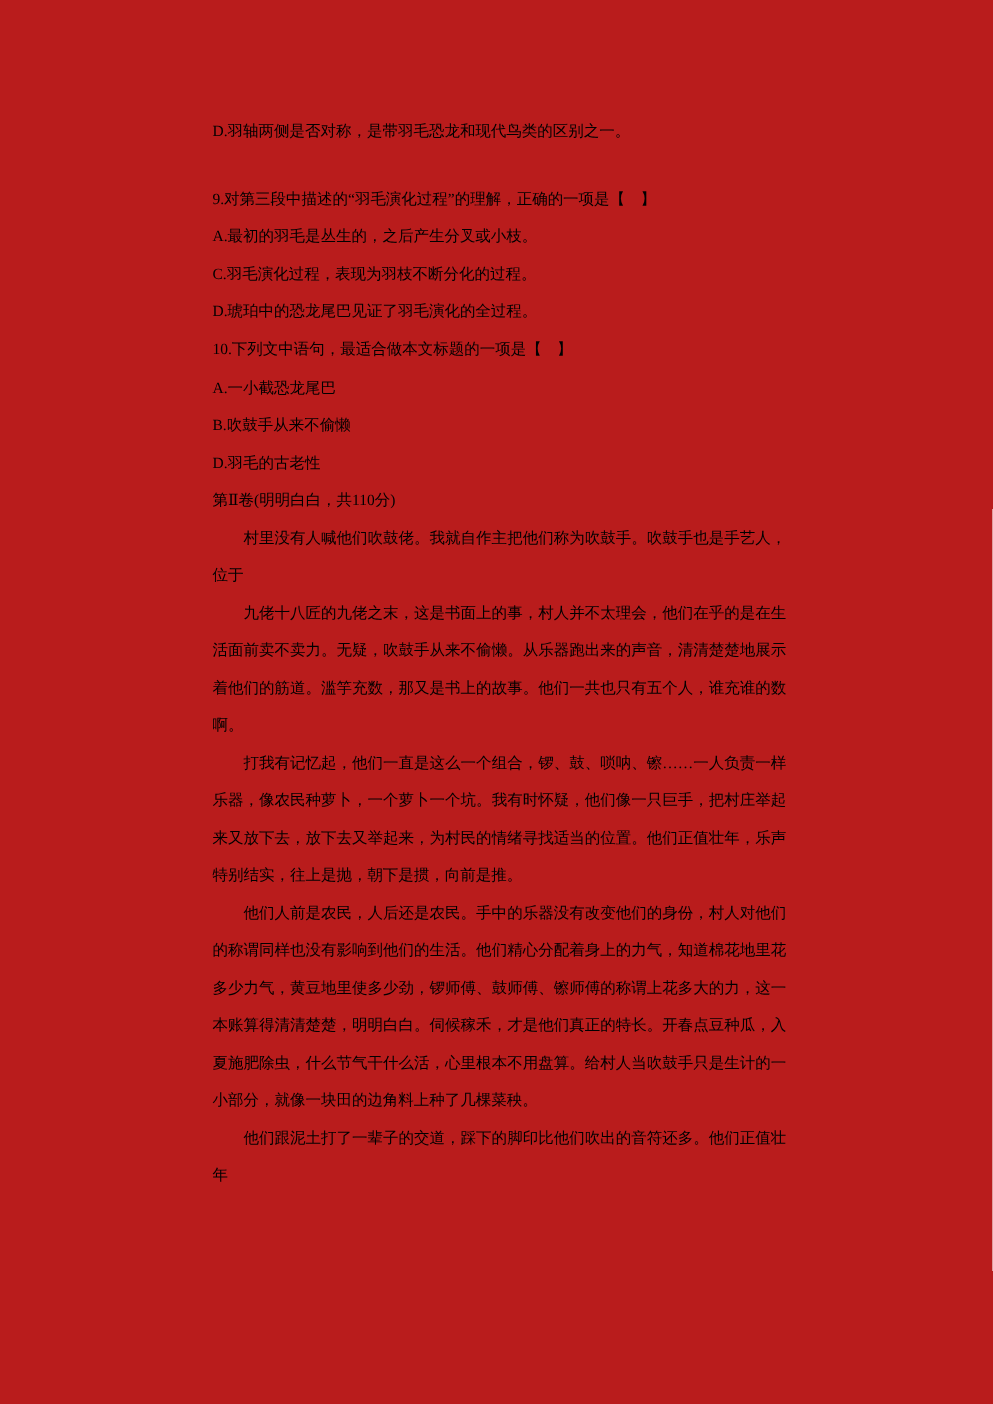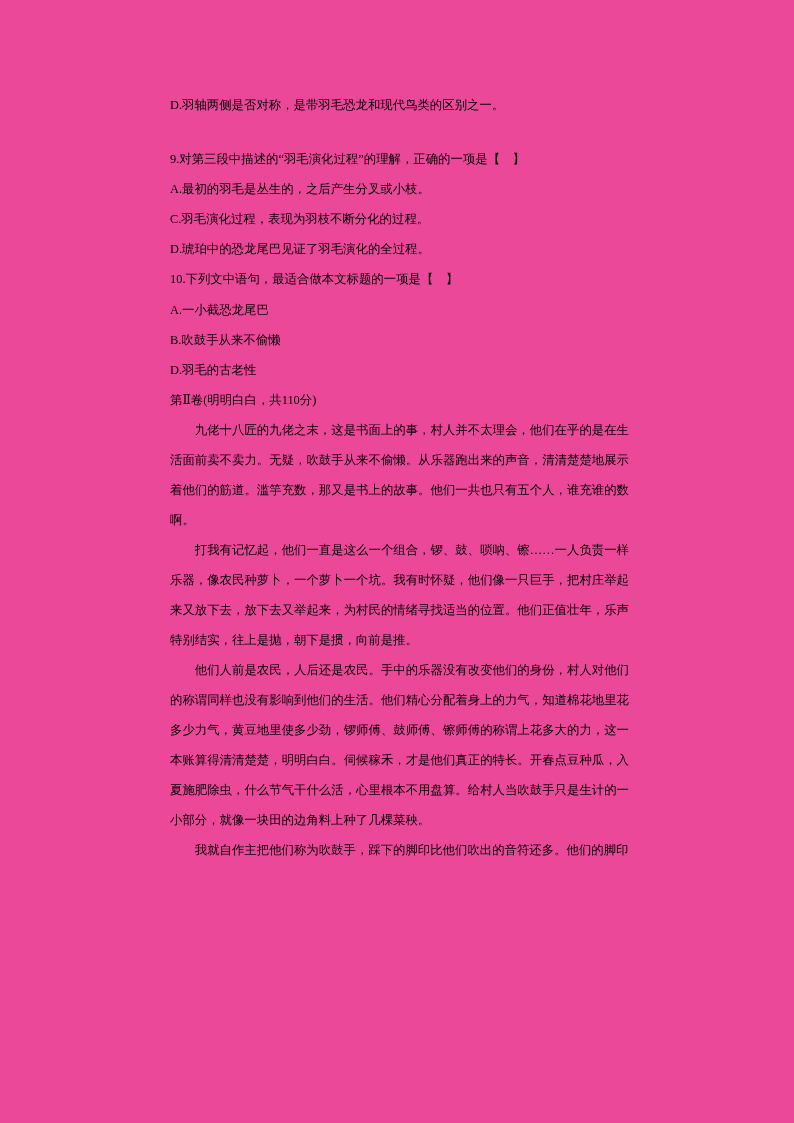--- a/index.html
+++ b/index.html
@@ -8,21 +8,21 @@
     background: #ffffff;
   }
   body {
     font-family: "Liberation Serif", "DejaVu Serif", serif;
     color: #000000;
   }
   .page {
     position: relative;
     width: 794px;
     height: 1123px;
-    background: #ec4899;
+    background: #b91c1c;
     overflow: hidden;
   }
   .content {
     position: absolute;
     left: 170px;
     top: 90px;
     width: 459px;
     font-size: 12.4px;
   }
   .qline {
@@ -54,19 +54,20 @@
     <div class="qline">C.羽毛演化过程，表现为羽枝不断分化的过程。</div>
     <div class="qline">D.琥珀中的恐龙尾巴见证了羽毛演化的全过程。</div>
 
     <div class="qline">10.下列文中语句，最适合做本文标题的一项是【　】</div>
     <div class="qline gap-before-small">A.一小截恐龙尾巴</div>
     <div class="qline">B.吹鼓手从来不偷懒</div>
     <div class="qline">D.羽毛的古老性</div>
 
     <div class="qline">第Ⅱ卷(明明白白，共110分)</div>
 
+    <p class="para">村里没有人喊他们吹鼓佬。我就自作主把他们称为吹鼓手。吹鼓手也是手艺人，位于</p>
     <p class="para">九佬十八匠的九佬之末，这是书面上的事，村人并不太理会，他们在乎的是在生活面前卖不卖力。无疑，吹鼓手从来不偷懒。从乐器跑出来的声音，清清楚楚地展示着他们的筋道。滥竽充数，那又是书上的故事。他们一共也只有五个人，谁充谁的数啊。</p>
     <p class="para">打我有记忆起，他们一直是这么一个组合，锣、鼓、唢呐、镲……一人负责一样乐器，像农民种萝卜，一个萝卜一个坑。我有时怀疑，他们像一只巨手，把村庄举起来又放下去，放下去又举起来，为村民的情绪寻找适当的位置。他们正值壮年，乐声特别结实，往上是抛，朝下是掼，向前是推。</p>
     <p class="para">他们人前是农民，人后还是农民。手中的乐器没有改变他们的身份，村人对他们的称谓同样也没有影响到他们的生活。他们精心分配着身上的力气，知道棉花地里花多少力气，黄豆地里使多少劲，锣师傅、鼓师傅、镲师傅的称谓上花多大的力，这一本账算得清清楚楚，明明白白。伺候稼禾，才是他们真正的特长。开春点豆种瓜，入夏施肥除虫，什么节气干什么活，心里根本不用盘算。给村人当吹鼓手只是生计的一小部分，就像一块田的边角料上种了几棵菜秧。</p>
-    <p class="para">我就自作主把他们称为吹鼓手，踩下的脚印比他们吹出的音符还多。他们的脚印</p>
+    <p class="para">他们跟泥土打了一辈子的交道，踩下的脚印比他们吹出的音符还多。他们正值壮年</p>
 
   </div>
 </div>
 
 </body></html>

